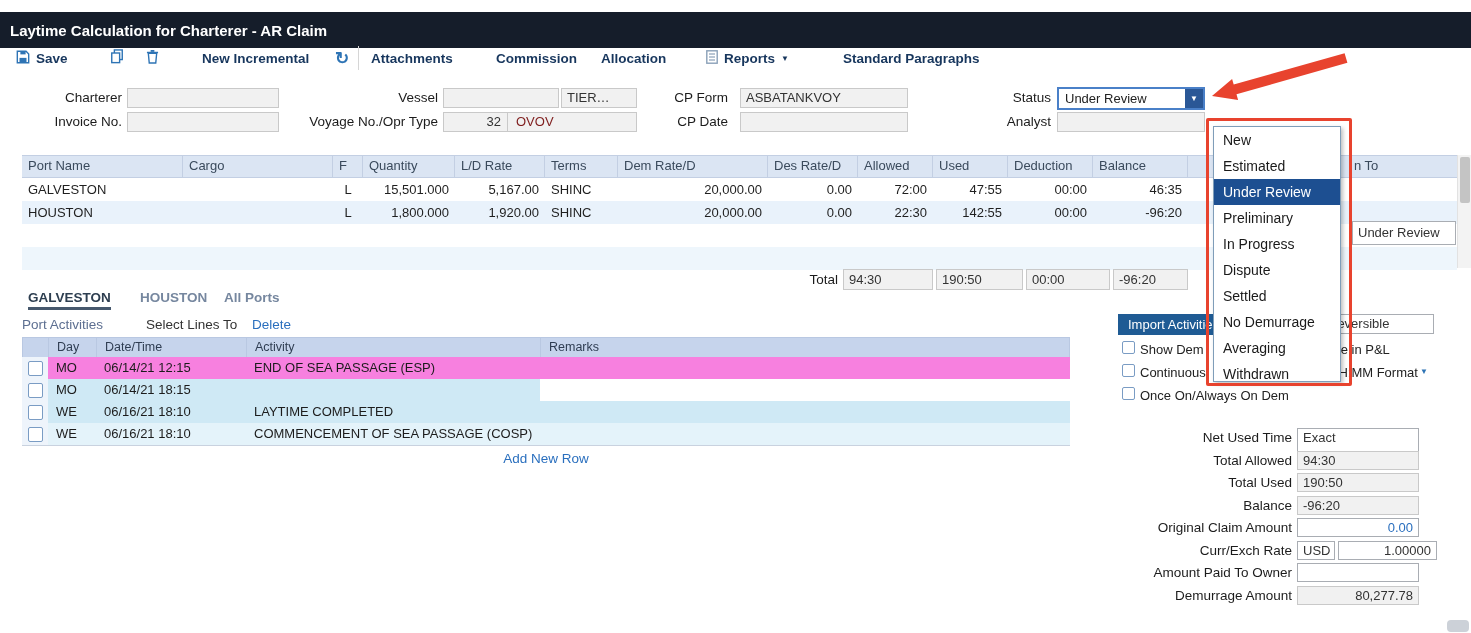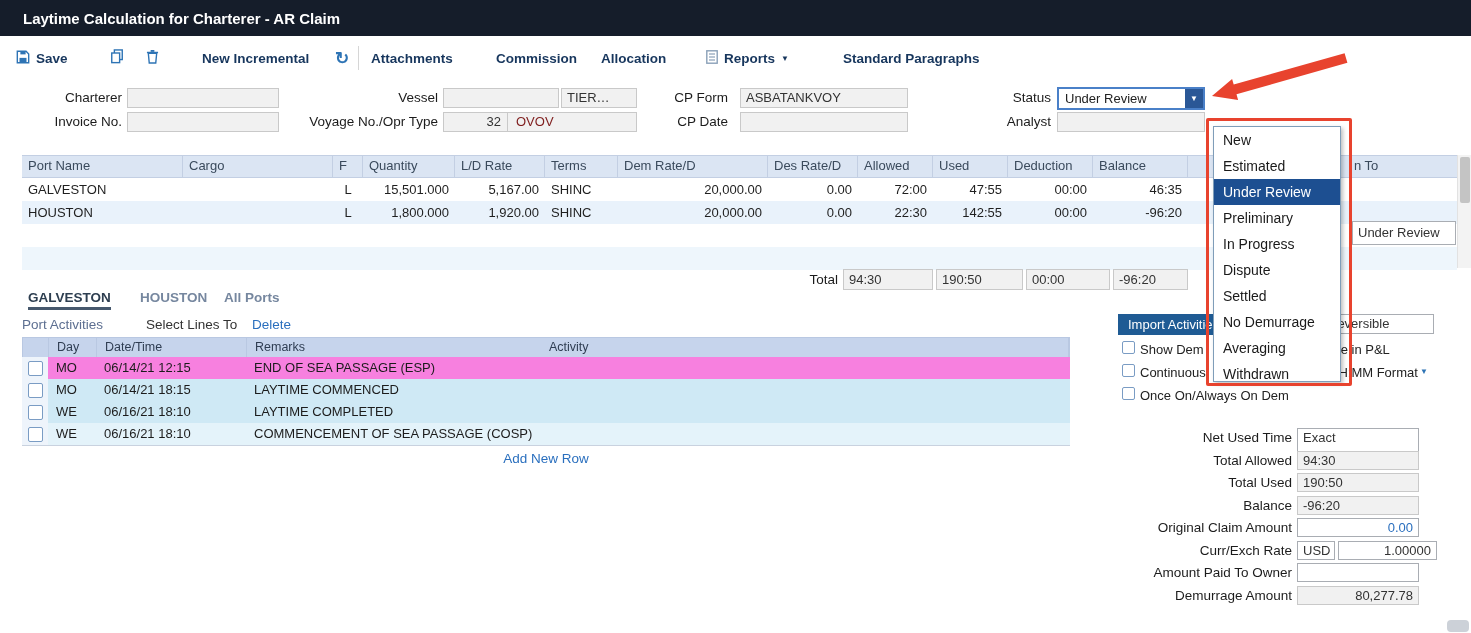--- a/index.html
+++ b/index.html
@@ -1,21 +1,21 @@
 <!DOCTYPE html>
 <html><head>
 <meta charset="utf-8">
 <style>
   html,body{margin:0;padding:0;background:#fff;}
   body{font-family:"Liberation Sans",sans-serif;}
   #app{position:relative;width:1471px;height:633px;background:#fff;overflow:hidden;}
   .abs{position:absolute;box-sizing:border-box;}
   
-  .titlebar{left:0;top:0;width:1471px;height:36px;background:#151d2a;color:#fff;font-size:15px;
-    font-weight:bold;display:flex;align-items:center;padding-left:23px;}
+  .titlebar{left:0;top:12px;width:1471px;height:36px;background:#151d2a;color:#fff;font-size:15px;
+    font-weight:bold;display:flex;align-items:center;padding-left:10px;}
   
   .tbitem{top:46px;height:24px;display:flex;align-items:center;gap:6px;color:#17365d;
     font-size:13.5px;font-weight:bold;cursor:pointer;white-space:nowrap;}
   .tbsep{top:46px;width:1px;height:24px;background:#d6d6d6;}
   .refresh-glyph{font-size:17px;color:#2e74b5;font-weight:bold;line-height:17px;}
   .caret{font-size:8px;color:#17365d;}
   
   .lbl{font-size:13.5px;color:#1c1c1c;text-align:right;line-height:20px;white-space:nowrap;}
   .box{background:#f1f1f1;border:1px solid #c9c9c9;font-size:13px;color:#333;line-height:18px;
     padding:0 5px;overflow:hidden;white-space:nowrap;}
@@ -224,39 +224,38 @@
 
   <div class="abs" style="left:22px;top:317px;font-size:13.5px;color:#5d6f91;">Port Activities</div>
   <div class="abs" style="left:146px;top:317px;font-size:13.5px;color:#333;">Select Lines To</div>
   <div class="abs linkblue" style="left:252px;top:317px;">Delete</div>
 
   <div class="abs" style="left:22px;top:337px;width:1048px;border-bottom:1px solid #c9d2df;">
     <div class="agrid-head" style="grid-template-columns:26px 48px 150px 294px 528px;">
       <div class="ah"></div>
       <div class="ah">Day</div>
       <div class="ah">Date/Time</div>
+      <div class="ah">Activity</div>
       <div class="ah" style="border-right:0;">Remarks</div>
-      <div class="ah">Activity</div>
     </div>
     <div class="agrid-row" style="grid-template-columns:26px 48px 150px 294px 530px;">
       <div class="ckcell">
           <span class="ckbox"></span>
         </div>
       <div class="ac rpink">MO</div>
       <div class="ac rpink">06/14/21 12:15</div>
       <div class="ac rpink">END OF SEA PASSAGE (ESP)</div>
       <div class="ac rpink"></div>
     </div>
     <div class="agrid-row" style="grid-template-columns:26px 48px 150px 294px 530px;">
       <div class="ckcell">
           <span class="ckbox"></span>
         </div>
       <div class="ac rcyan">MO</div>
       <div class="ac rcyan">06/14/21 18:15</div>
-      <div class="ac rcyan">LAYTIME COMMENCED</div>
       <div class="ac rcyan"></div>
     </div>
     <div class="agrid-row" style="grid-template-columns:26px 48px 150px 294px 530px;">
       <div class="ckcell">
           <span class="ckbox"></span>
         </div>
       <div class="ac rcyan">WE</div>
       <div class="ac rcyan">06/16/21 18:10</div>
       <div class="ac rcyan">LAYTIME COMPLETED</div>
       <div class="ac rcyan"></div>

